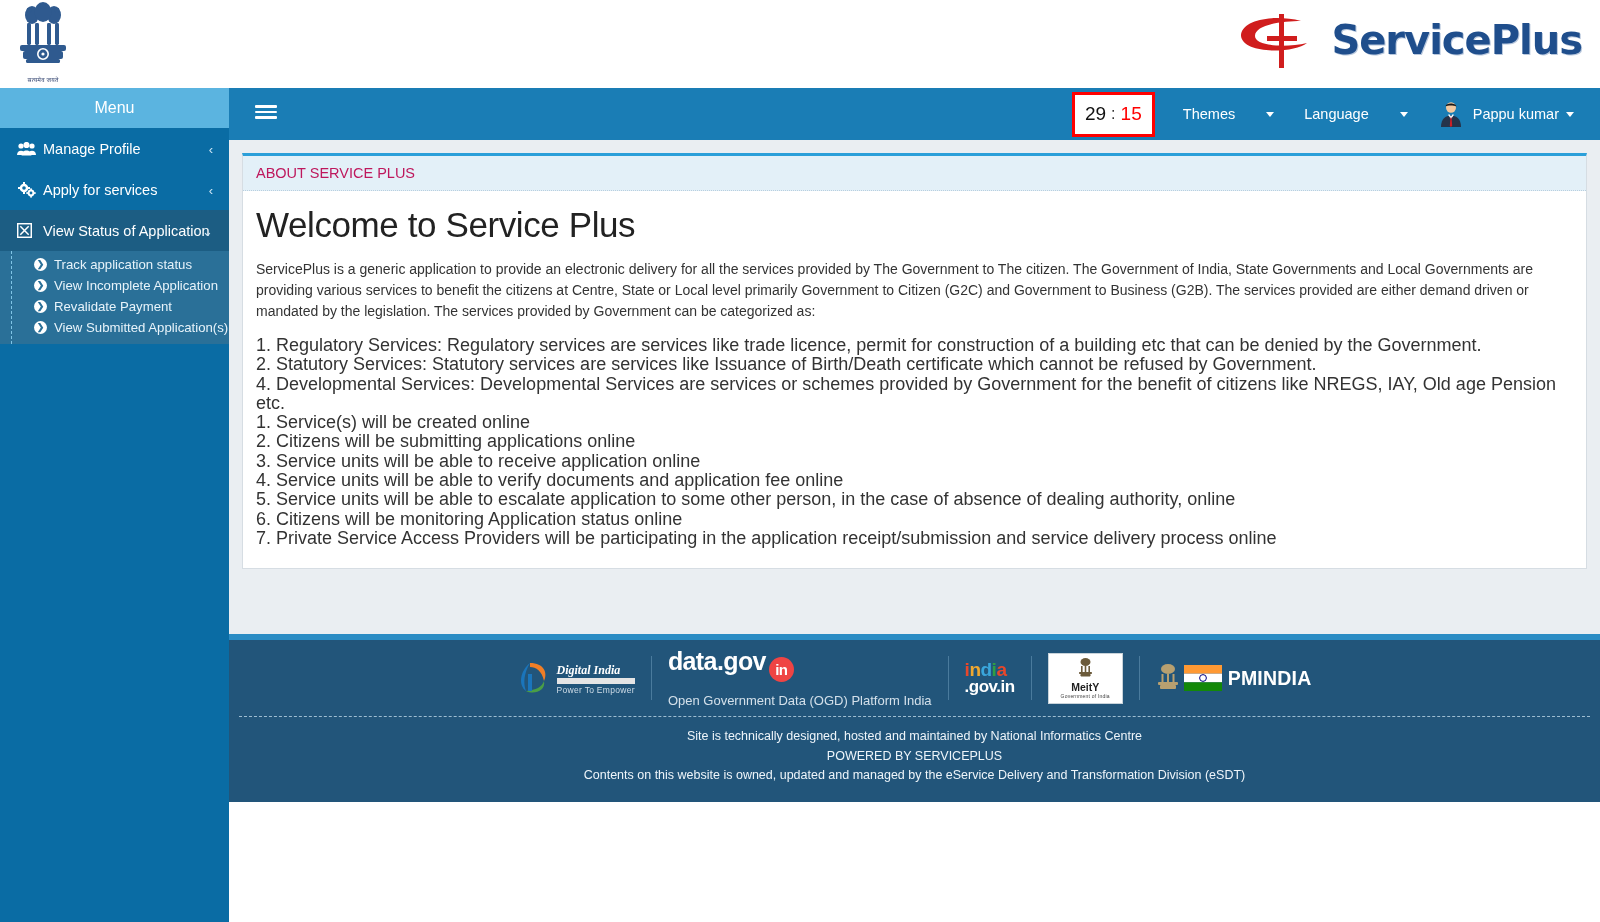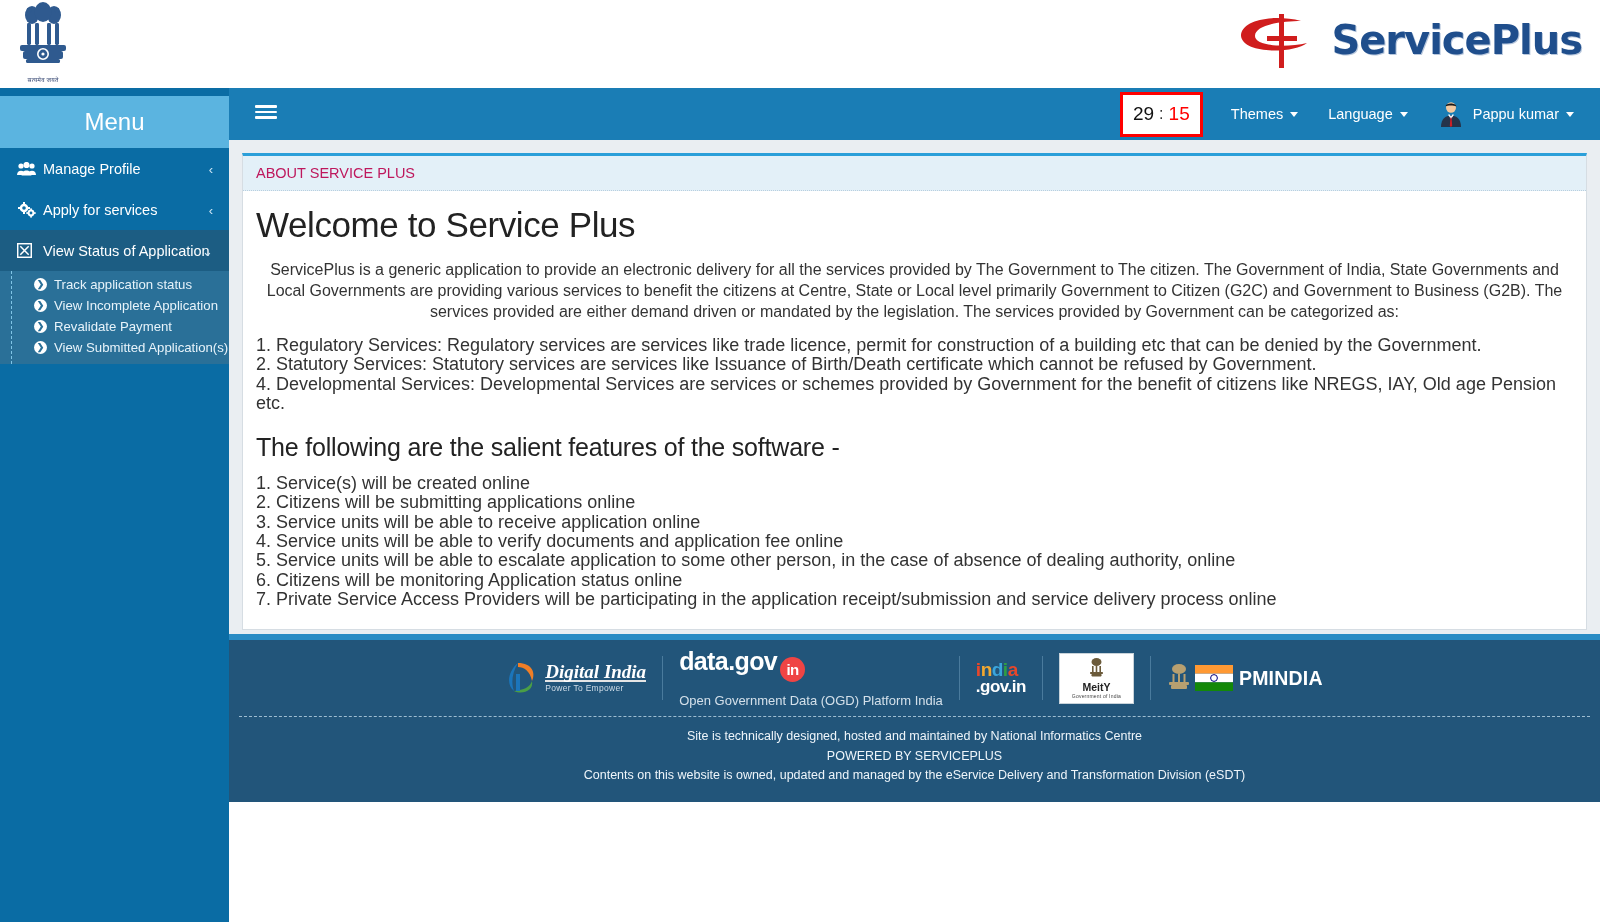--- a/index.html
+++ b/index.html
@@ -44,23 +44,23 @@
     margin-top: 2px; letter-spacing: -.1px;
   }
 
   
   .sidebar {
     position: absolute; left: 0; top: 88px;
     width: 229px; height: 834px;
     background: #0a6ca4;
   }
   .sidebar-head {
-    height: 52px; background: #5bb4e0;
+    height: 40px; background: #5bb4e0;
     display: flex; align-items: center; justify-content: center;
-    color: #ffffff; font-size: 24px; margin-top: 8px;
+    color: #ffffff; font-size: 16px;
   }
   .side-item {
     position: relative;
     height: 41px; display: flex; align-items: center;
     padding-left: 17px; color: #ffffff; font-size: 14.5px;
     cursor: pointer;
   }
   .side-item .ico {
     width: 22px; flex: 0 0 22px; display: flex; align-items: center;
     justify-content: flex-start; color: #fff;
@@ -110,21 +110,21 @@
     border: 3px solid #ff0000; background: #ffffff;
     height: 45px; min-width: 83px; margin-right: 28px;
     display: flex; align-items: center; justify-content: center;
     gap: 5px; padding: 0 9px;
   }
   .timer-min { font-size: 19px; color: #111; }
   .timer-colon { font-size: 16px; color: #333; }
   .timer-sec { font-size: 19px; color: #ff0000; }
   .nav-link {
     color: #ffffff; font-size: 14.5px; margin-right: 30px;
-    display: flex; align-items: center; cursor: pointer;
+    display: flex; align-items: center; cursor: pointer; gap: 24px;
   }
   .caret {
     display: inline-block; margin-left: 7px;
     border-left: 4px solid transparent; border-right: 4px solid transparent;
     border-top: 5px solid #ffffff;
   }
   .user-block {
     display: flex; align-items: center; color: #ffffff;
     font-size: 14.5px; margin-right: 26px; cursor: pointer;
   }
@@ -151,44 +151,44 @@
   h1.big {
     font-size: 35px; font-weight: normal; color: #222222;
     letter-spacing: -.4px; margin-bottom: 14px;
     font-family: "Liberation Sans", sans-serif;
   }
   h2.mid {
     font-size: 25px; font-weight: normal; color: #222222;
     letter-spacing: -.2px; margin: 20px 0 12px 0;
   }
   p.para {
-    font-size: 16px; color: #333333; line-height: 21px;
-    text-align: center; margin-bottom: 14px;
+    font-size: 14px; color: #333333; line-height: 21px;
+    text-align: left; margin-bottom: 14px;
   }
   ol.plain { list-style: none; }
   ol.plain li {
     font-size: 18px; color: #333333; line-height: 19.3px;
   }
 
   
   .footer {
     position: absolute; left: 229px; top: 634px;
     width: 1371px; height: 168px;
     background: #22557a;
     border-top: 6px solid #2b8cc4;
   }
   .footer-logos {
     height: 76px; display: flex; align-items: center; justify-content: center;
     gap: 0;
   }
   .flogo { display: flex; align-items: center; padding: 0 16px; height: 44px; }
   .flogo + .flogo { border-left: 1px solid #4a7b9d; }
   .di-text-a {
-    color: #ffffff; font-size: 19px; font-style: italic; font-weight: bold;
-    border-bottom: 2px solid #e5e5e5; line-height: 16px;
+    color: #ffffff; font-size: 12px; font-style: italic; font-weight: bold;
+    border-bottom: 6px solid #e5e5e5; line-height: 16px;
     font-family: "Liberation Serif", serif;
   }
   .di-text-b { color: #cfdde8; font-size: 8.5px; letter-spacing: .3px; margin-top: 1px; }
   .dg-main { color: #ffffff; font-size: 25px; font-weight: bold; letter-spacing: -.6px; line-height: 26px; }
   .dg-sub { color: #d3e0ea; font-size: 13px; margin-top: 11px; }
   .dg-in {
     display: inline-flex; align-items: center; justify-content: center;
     width: 25px; height: 25px; border-radius: 50%;
     background: #ef4444; color: #ffffff; font-size: 15px; font-weight: bold;
     margin-left: 3px; vertical-align: -5px;
@@ -366,21 +366,20 @@
   <div class="card">
     <div class="card-head">ABOUT SERVICE PLUS</div>
     <div class="card-body">
       <h1 class="big">Welcome to Service Plus</h1>
       <p class="para">ServicePlus is a generic application to provide an electronic delivery for all the services provided by The Government to The citizen. The Government of India, State Governments and Local Governments are providing various services to benefit the citizens at Centre, State or Local level primarily Government to Citizen (G2C) and Government to Business (G2B). The services provided are either demand driven or mandated by the legislation. The services provided by Government can be categorized as:</p>
       <ol class="plain">
         <li>1. Regulatory Services: Regulatory services are services like trade licence, permit for construction of a building etc that can be denied by the Government.</li>
         <li>2. Statutory Services: Statutory services are services like Issuance of Birth/Death certificate which cannot be refused by Government.</li>
         <li>4. Developmental Services: Developmental Services are services or schemes provided by Government for the benefit of citizens like NREGS, IAY, Old age Pension etc.</li>
       </ol>
-      <h2 class="mid">The following are the salient features of the software -</h2>
       <ol class="plain">
         <li>1. Service(s) will be created online</li>
         <li>2. Citizens will be submitting applications online</li>
         <li>3. Service units will be able to receive application online</li>
         <li>4. Service units will be able to verify documents and application fee online</li>
         <li>5. Service units will be able to escalate application to some other person, in the case of absence of dealing authority, online</li>
         <li>6. Citizens will be monitoring Application status online</li>
         <li>7. Private Service Access Providers will be participating in the application receipt/submission and service delivery process online</li>
       </ol>
     </div>

